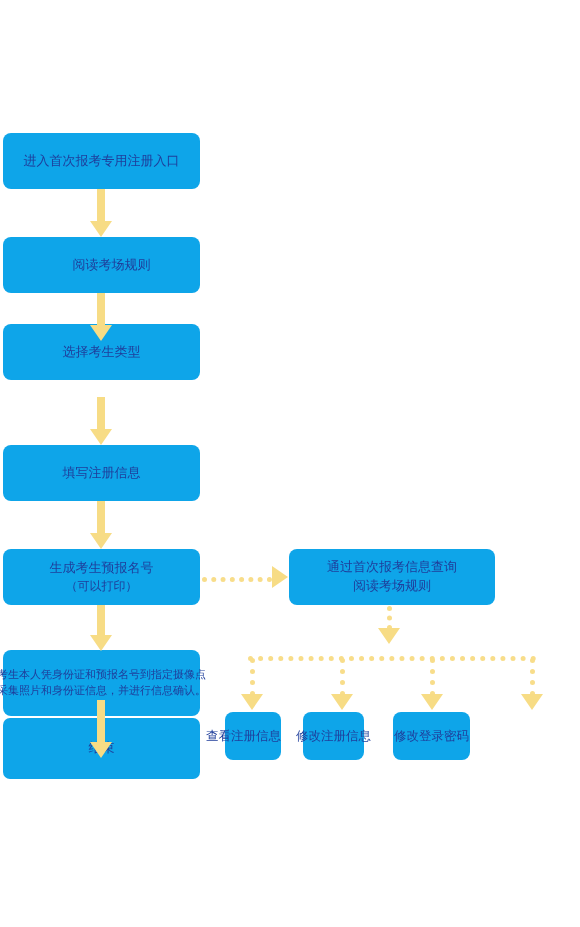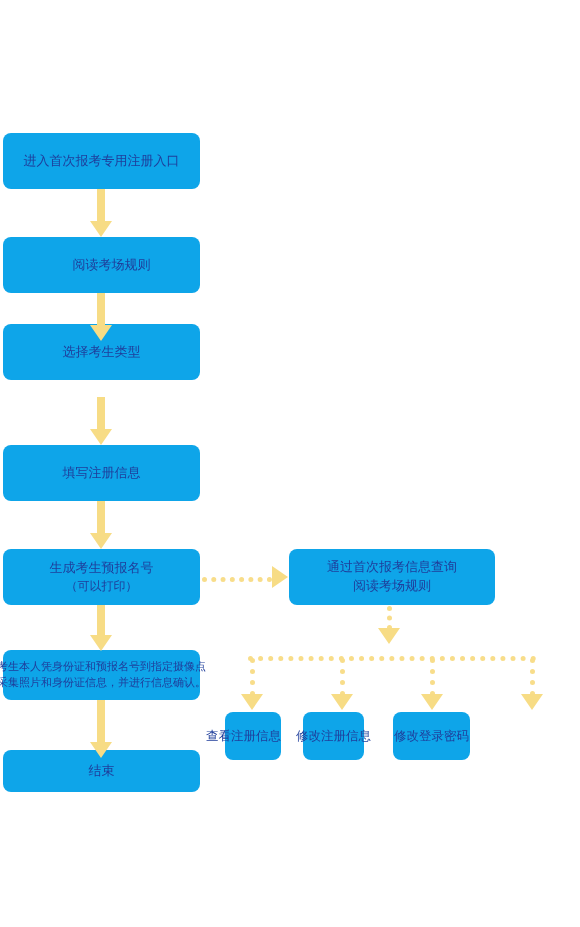--- a/index.html
+++ b/index.html
@@ -65,22 +65,22 @@
   .n-sub  { font-size: 12px; }
 
   
   .col-left { left: 3px; width: 197px; }
 
   #node-entry   { top: 133px;  height: 56px; }
   #node-rules   { top: 237px;  height: 56px; padding-left: 20px; }
   #node-type    { top: 324px;  height: 56px; }
   #node-fill    { top: 445px;  height: 56px; }
   #node-number  { top: 549px;  height: 56px; }
-  #node-photo   { top: 650px;  height: 50px; }
-  #node-end     { top: 750px;  height: 42px; }
+  #node-photo   { top: 650px;  height: 66px; }
+  #node-end     { top: 718px;  height: 61px; border-radius: 7px; }
 
   
   #node-login   { left: 289px; top: 549px; width: 206px; height: 56px; }
 
   .opt-node {
     top: 712px;
     height: 48px;
     font-size: 12.5px;
   }
   #opt-view   { left: 225px; width: 56px; align-items: flex-end; }

